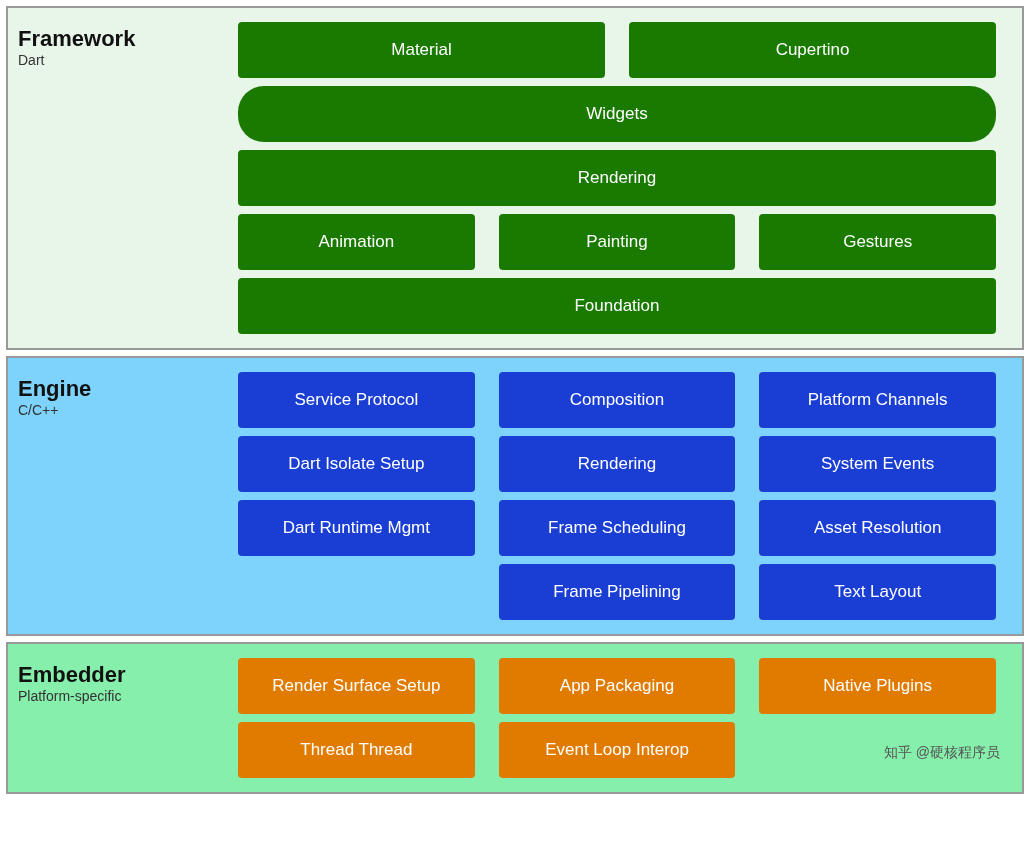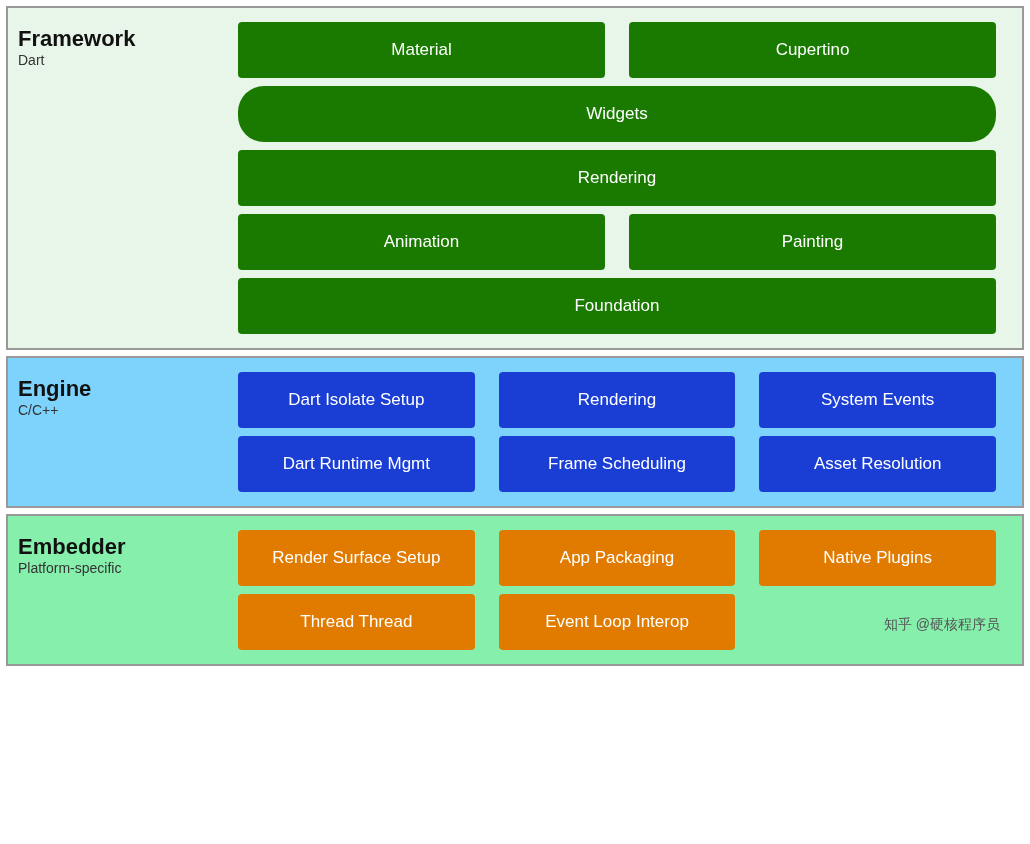--- a/index.html
+++ b/index.html
@@ -113,42 +113,53 @@
         </div>
         <div class="row">
           <button class="btn btn-green" style="flex: 2 1 0%; border-radius: 26px;">Widgets</button>
         </div>
         <div class="row">
           <button class="btn btn-green" style="flex: 2 1 0%;">Rendering</button>
         </div>
         <div class="row">
           <button class="btn btn-green">Animation</button>
           <button class="btn btn-green">Painting</button>
+          <button class="btn btn-green">Gestures</button>
         </div>
         <div class="row">
           <button class="btn btn-green" style="flex: 2 1 0%;">Foundation</button>
         </div>
       </div>
   </div>
 
   <div class="section section-engine">
     <div class="section-label">
       <div class="title">Engine</div>
       <div class="subtitle">C/C++</div>
     </div>
     <div class="section-content" id="engine-content">
+    <div class="row">
+          <button class="btn btn-blue">Service Protocol</button>
+          <button class="btn btn-blue">Composition</button>
+          <button class="btn btn-blue">Platform Channels</button>
+        </div>
         <div class="row">
           <button class="btn btn-blue">Dart Isolate Setup</button>
           <button class="btn btn-blue">Rendering</button>
           <button class="btn btn-blue">System Events</button>
         </div>
         <div class="row">
           <button class="btn btn-blue">Dart Runtime Mgmt</button>
           <button class="btn btn-blue">Frame Scheduling</button>
           <button class="btn btn-blue">Asset Resolution</button>
+        </div>
+        <div class="row">
+          <div class="btn" style="background: transparent; visibility: hidden;"></div>
+          <button class="btn btn-blue">Frame Pipelining</button>
+          <button class="btn btn-blue">Text Layout</button>
         </div>
       </div>
   </div>
 
   <div class="section section-embedder">
     <div class="section-label">
       <div class="title">Embedder</div>
       <div class="subtitle">Platform-specific</div>
     </div>
     <div class="section-content" id="embedder-content">

